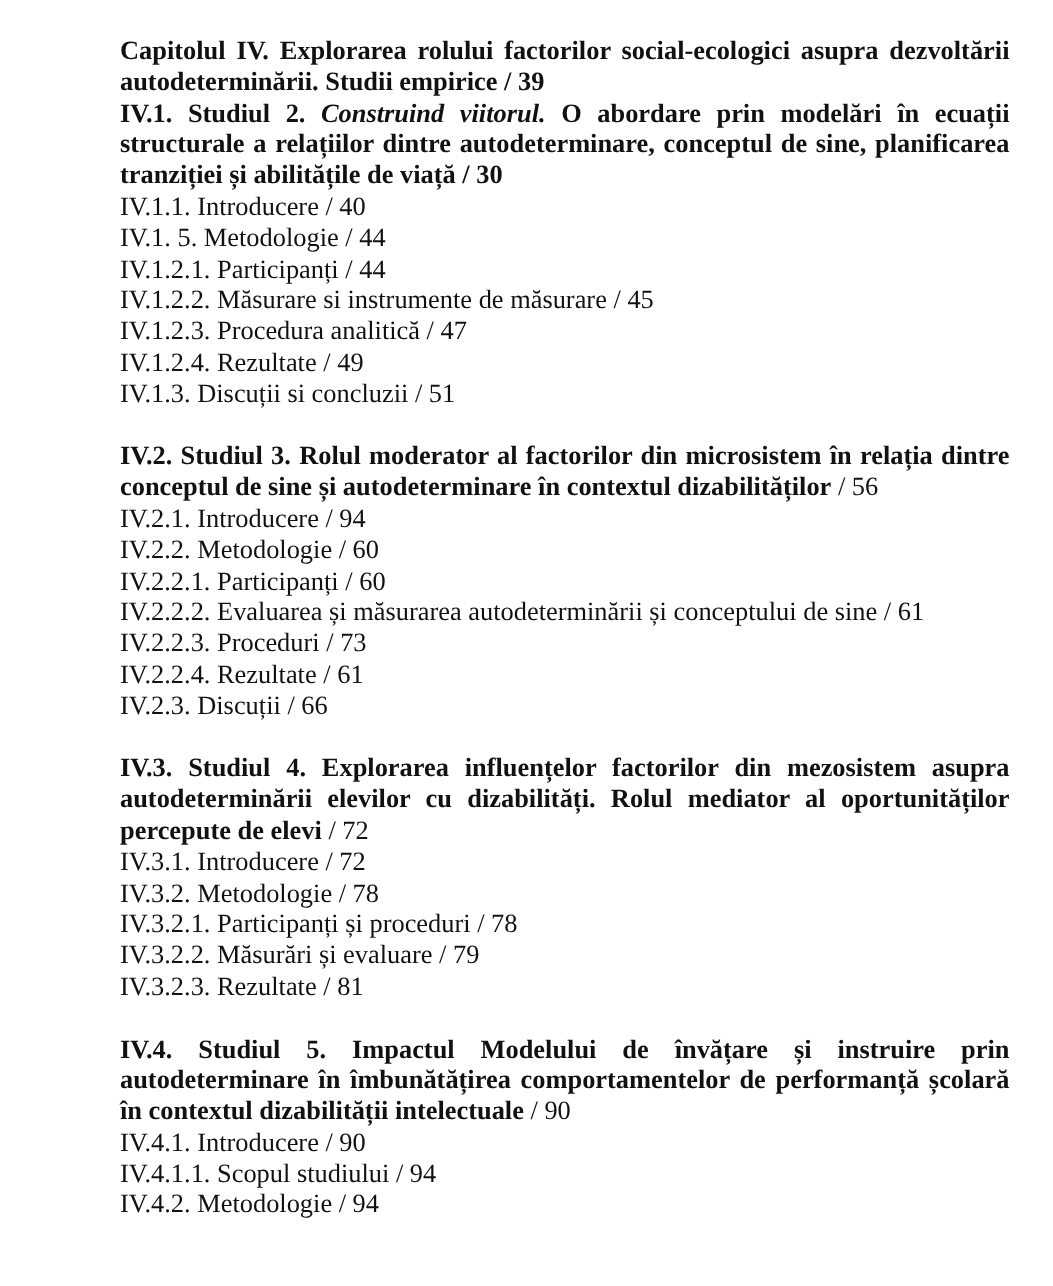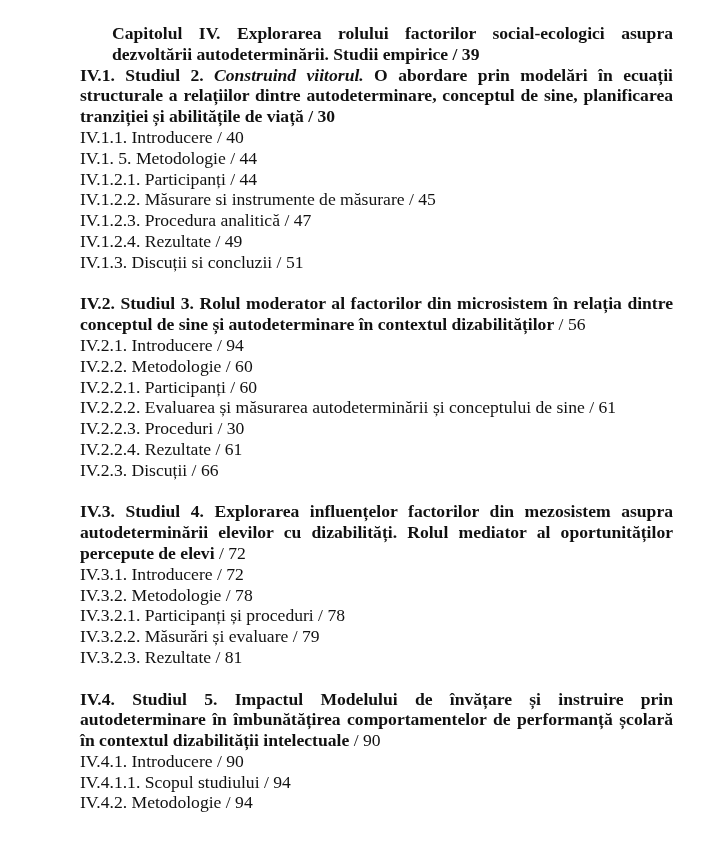--- a/index.html
+++ b/index.html
@@ -14,42 +14,42 @@
   .heading .pg { font-weight: normal; }
   .entry { font-weight: normal; white-space: nowrap; }
   .gap { height: 20.8px; }
   em { font-style: italic; }
 </style>
 </head>
 <body>
 
 <div class="page">
 
-  <p class="line heading" lang="ro" style="hyphens:auto;margin-left:32px;">Capitolul IV. Explorarea rolului factorilor social-ecologici asupra dezvoltării autodeterminării. Studii empirice / 39</p>
+  <p class="line heading" lang="ro" style="hyphens:auto;">Capitolul IV. Explorarea rolului factorilor social-ecologici asupra dezvoltării autodeterminării. Studii empirice / 39</p>
 
   <div>
     <p class="line heading" lang="ro" style="hyphens:auto;"><span>IV.1. Studiul 2. </span><em>Construind viitorul.</em><span> O abordare prin modelări în ecuații structurale a relațiilor dintre autodeterminare, conceptul de sine, planificarea tranziției și abilitățile de viață / 30</span></p>
     <p class="line entry">IV.1.1. Introducere / 40</p>
     <p class="line entry">IV.1. 5. Metodologie / 44</p>
     <p class="line entry">IV.1.2.1. Participanți / 44</p>
     <p class="line entry">IV.1.2.2. Măsurare si instrumente de măsurare / 45</p>
     <p class="line entry">IV.1.2.3. Procedura analitică / 47</p>
     <p class="line entry">IV.1.2.4. Rezultate / 49</p>
     <p class="line entry">IV.1.3. Discuții si concluzii / 51</p>
   </div>
 
   <div class="gap"></div>
 
   <div>
     <p class="line heading"><span>IV.2. Studiul 3. Rolul moderator al factorilor din microsistem în relația dintre conceptul de sine și autodeterminare în contextul dizabilităților</span><span class="pg"> / 56</span></p>
     <p class="line entry">IV.2.1. Introducere / 94</p>
     <p class="line entry">IV.2.2. Metodologie / 60</p>
     <p class="line entry">IV.2.2.1. Participanți / 60</p>
     <p class="line entry">IV.2.2.2. Evaluarea și măsurarea autodeterminării și conceptului de sine / 61</p>
-    <p class="line entry">IV.2.2.3. Proceduri / 30</p>
+    <p class="line entry">IV.2.2.3. Proceduri / 73</p>
     <p class="line entry">IV.2.2.4. Rezultate / 61</p>
     <p class="line entry">IV.2.3. Discuții / 66</p>
   </div>
 
   <div class="gap"></div>
 
   <div>
     <p class="line heading"><span>IV.3. Studiul 4. Explorarea influențelor factorilor din mezosistem asupra autodeterminării elevilor cu dizabilități. Rolul mediator al oportunităților percepute de elevi</span><span class="pg"> / 72</span></p>
     <p class="line entry">IV.3.1. Introducere / 72</p>
     <p class="line entry">IV.3.2. Metodologie / 78</p>

